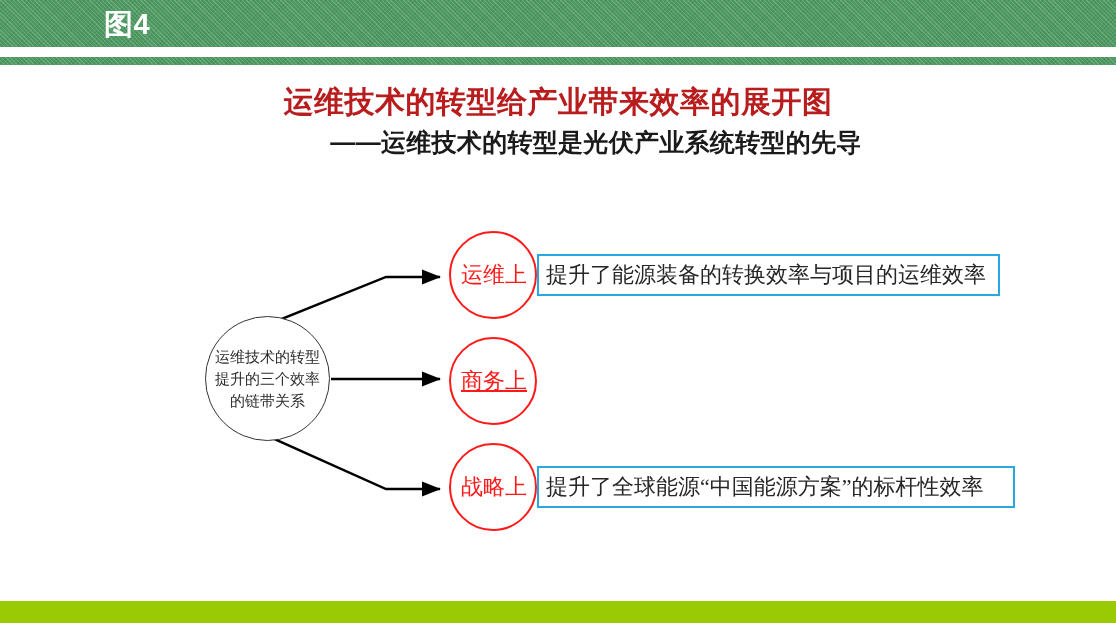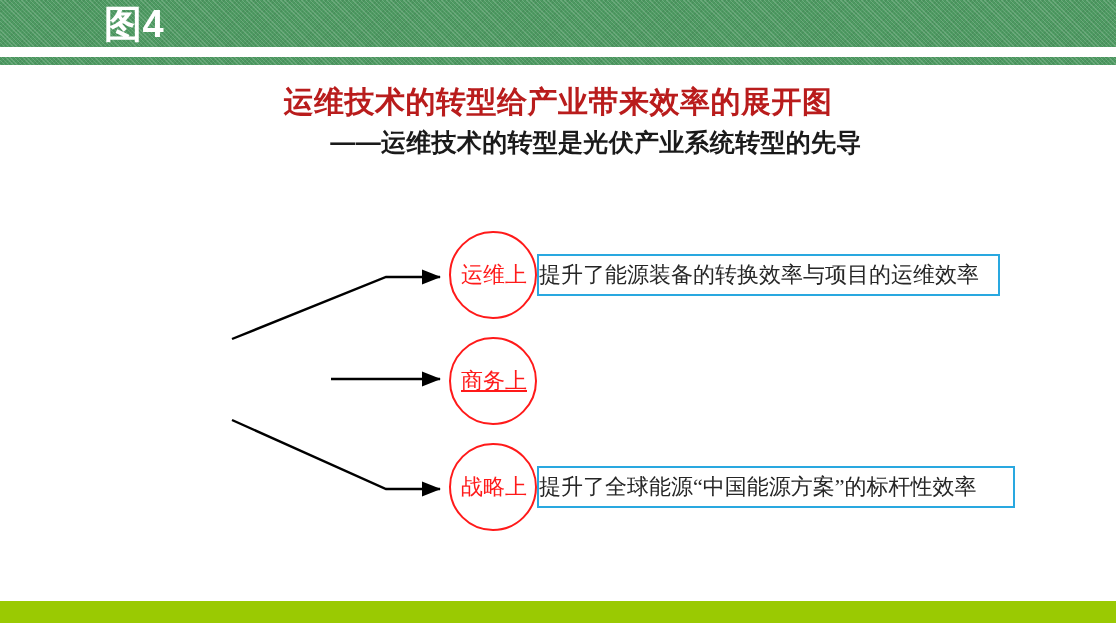--- a/index.html
+++ b/index.html
@@ -24,21 +24,21 @@
     height: 47px;
     background-color: #4E9A62;
     background-image:
       repeating-linear-gradient(45deg, rgba(255,255,255,0.16) 0px, rgba(255,255,255,0.16) 1px, rgba(0,0,0,0) 1px, rgba(0,0,0,0) 3px),
       repeating-linear-gradient(-45deg, rgba(0,0,0,0.07) 0px, rgba(0,0,0,0.07) 1px, rgba(0,0,0,0) 1px, rgba(0,0,0,0) 3px);
   }
   #figure-label {
     position: absolute;
     left: 104px;
     top: 5px;
-    font-size: 38px;
+    font-size: 29px;
     font-weight: bold;
     color: #ffffff;
     letter-spacing: 0.5px;
     line-height: 38px;
     white-space: nowrap;
   }
   #top-banner-stripe {
     position: absolute;
     left: 0;
     top: 57px;
@@ -146,20 +146,21 @@
     background: #ffffff;
     display: flex;
     align-items: center;
     z-index: 2;
   }
   .desc-text {
     font-size: 22px;
     color: #262626;
     font-family: "Liberation Serif", "DejaVu Serif", serif;
     white-space: nowrap;
+    padding-left: 7px;
     line-height: 28px;
     text-align: center;
   }
 
   
   #node-circle-0 { left: 449px; top: 231px; }
   #node-label-0  { left: 461px; top: 262px; }
   #desc-box-0    { left: 537px; top: 254px; width: 463px; height: 42px; }
 
   #node-circle-1 { left: 449px; top: 337px; }
@@ -199,20 +200,25 @@
       </marker>
     </defs>
 
     <path d="M 232,339 L 386,277 L 440,277" fill="none" stroke="#000000" stroke-width="2.4" marker-end="url(#arrow-head)"></path>
 
     <path d="M 331,379 L 440,379" fill="none" stroke="#000000" stroke-width="2.4" marker-end="url(#arrow-head)"></path>
 
     <path d="M 232,420 L 386,489 L 440,489" fill="none" stroke="#000000" stroke-width="2.4" marker-end="url(#arrow-head)"></path>
   </svg>
 
+  <div class="hub-circle">
+    <div class="hub-text">运维技术的转型
+提升的三个效率
+的链带关系</div>
+  </div>
 
   <div class="node-circle" id="node-circle-0"></div>
   <div class="node-label" id="node-label-0">运维上</div>
   <div class="desc-box" id="desc-box-0">
     <span class="desc-text">提升了能源装备的转换效率与项目的运维效率</span>
   </div>
 
   <div class="node-circle" id="node-circle-1"></div>
   <div class="node-label" id="node-label-1">商务上</div>
 

